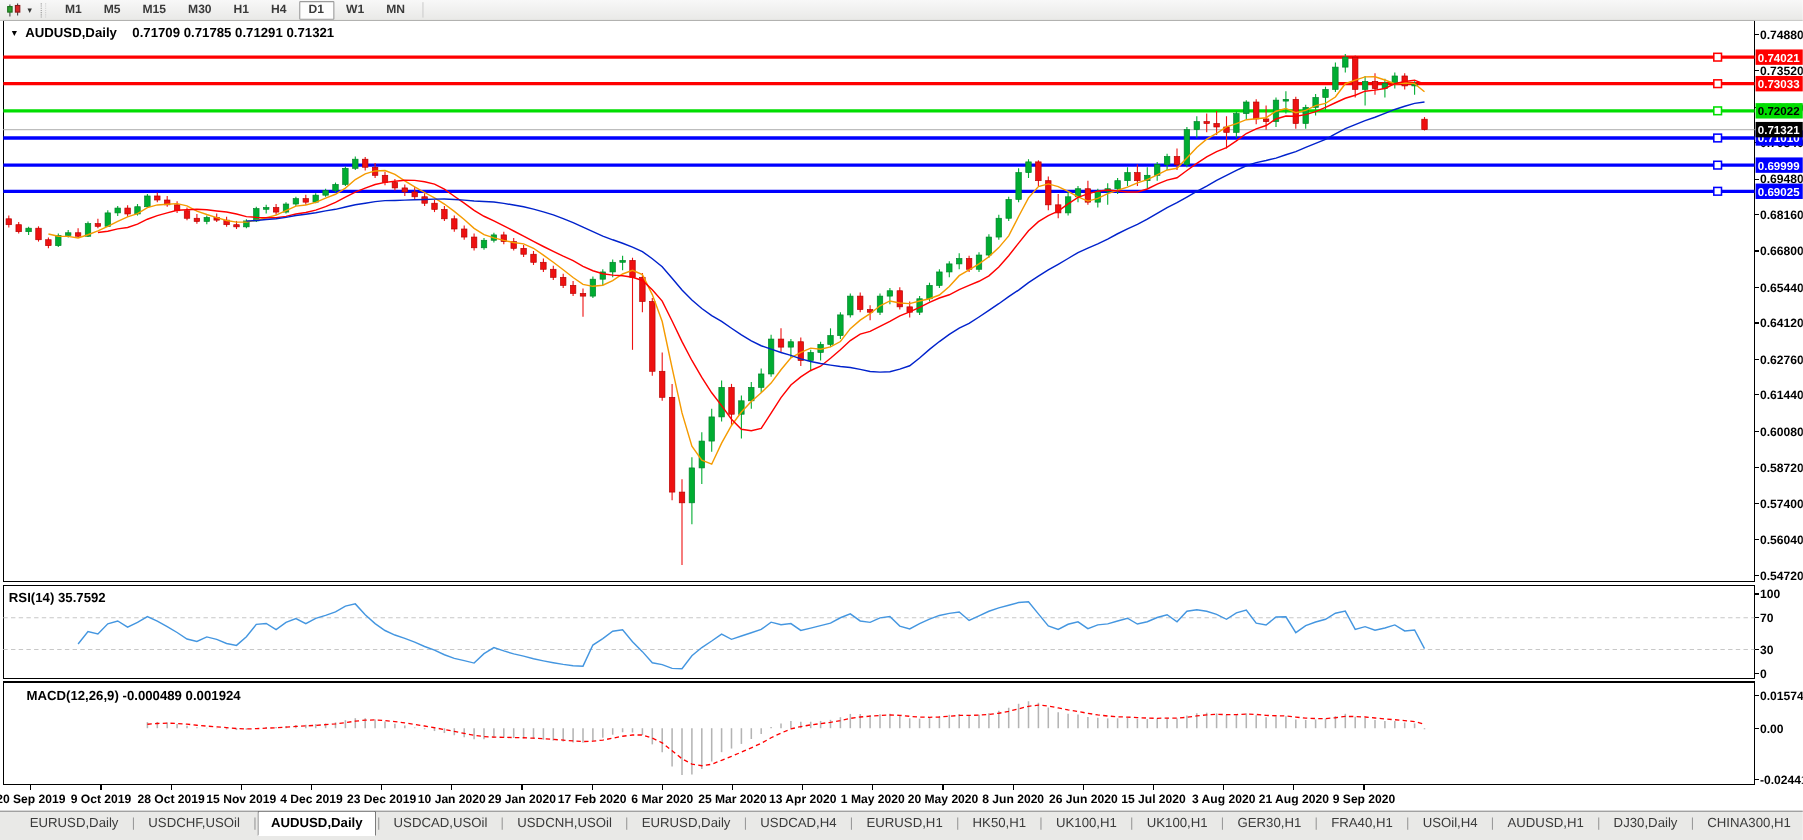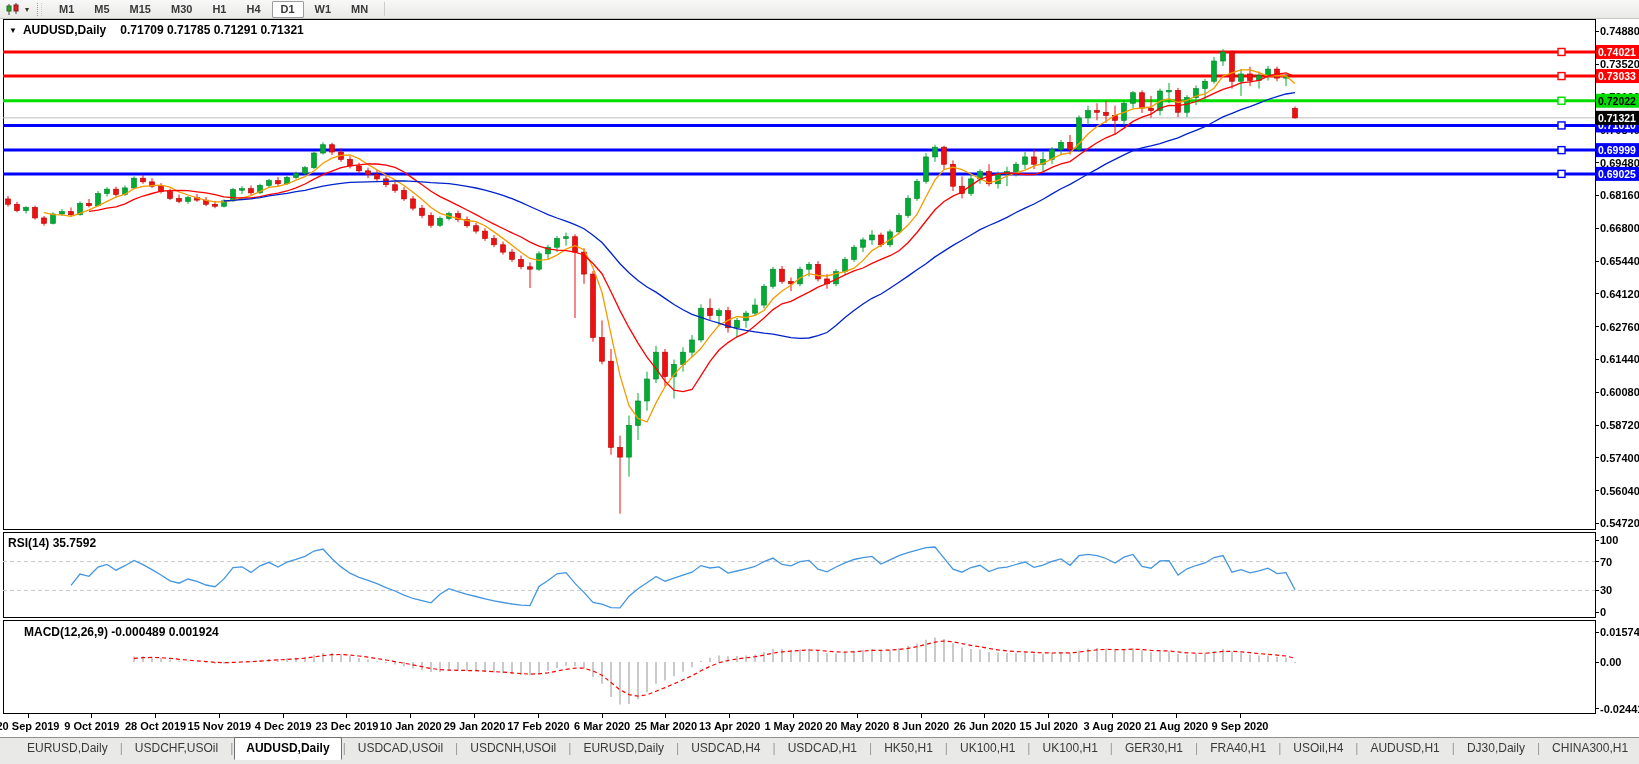--- a/index.html
+++ b/index.html
@@ -916,21 +916,21 @@
       <div class="tab active">AUDUSD,Daily</div>
       <div class="tabsep">|</div>
       <div class="tab">USDCAD,USOil</div>
       <div class="tabsep">|</div>
       <div class="tab">USDCNH,USOil</div>
       <div class="tabsep">|</div>
       <div class="tab">EURUSD,Daily</div>
       <div class="tabsep">|</div>
       <div class="tab">USDCAD,H4</div>
       <div class="tabsep">|</div>
-      <div class="tab">USDCAD,H1</div>
+      <div class="tab">EURUSD,H1</div>
       <div class="tabsep">|</div>
       <div class="tab">HK50,H1</div>
       <div class="tabsep">|</div>
       <div class="tab">UK100,H1</div>
       <div class="tabsep">|</div>
       <div class="tab">UK100,H1</div>
       <div class="tabsep">|</div>
       <div class="tab">GER30,H1</div>
       <div class="tabsep">|</div>
       <div class="tab">FRA40,H1</div>

